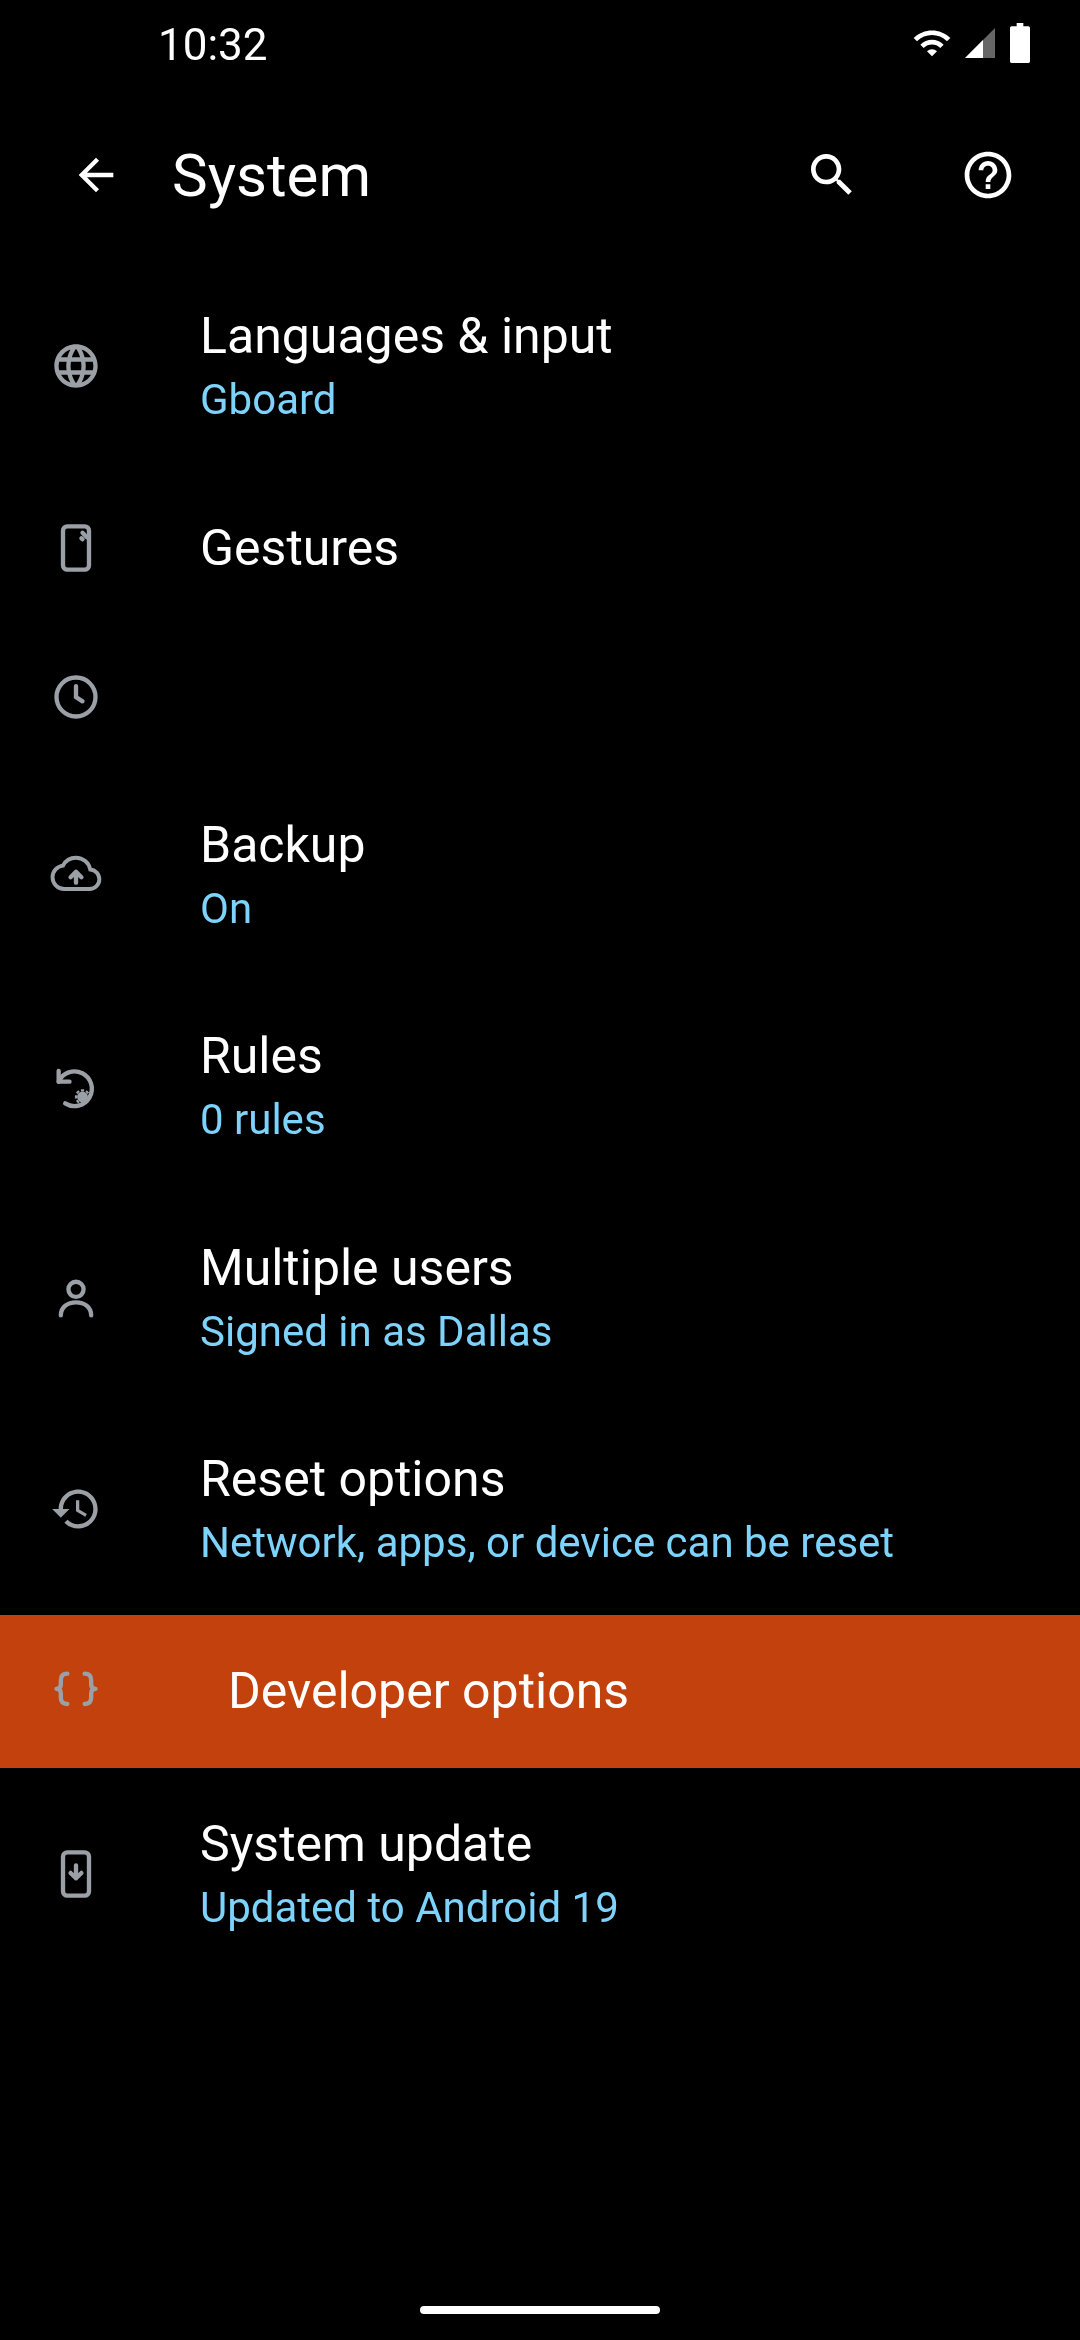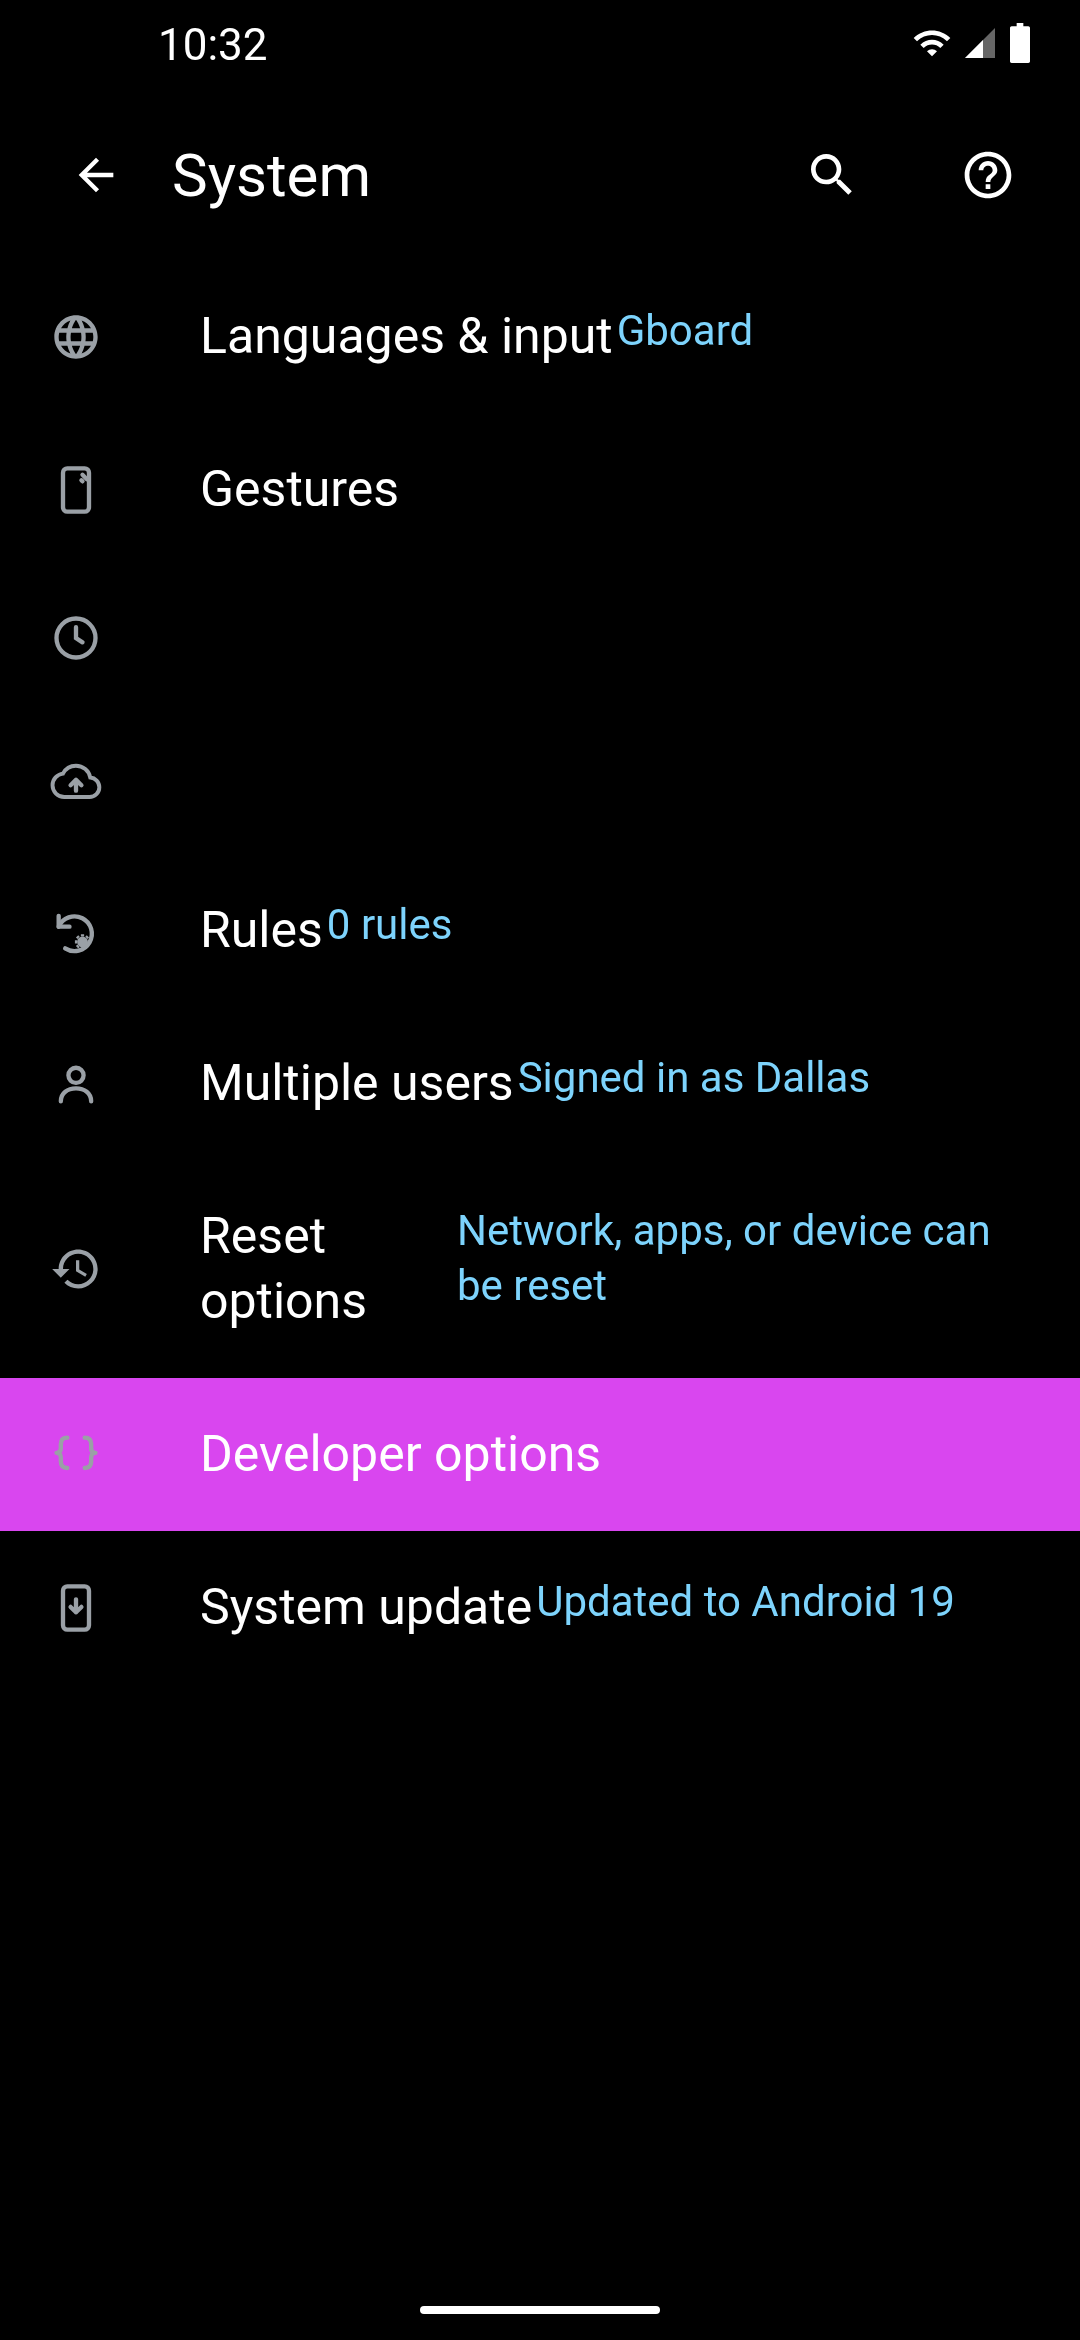--- a/index.html
+++ b/index.html
@@ -74,38 +74,39 @@
       display: flex;
       flex-direction: column;
     }
     .settings-item {
       display: flex;
       align-items: center;
       padding: 44px 48px 44px 48px;
       min-height: 134px;
     }
     .settings-item.highlighted {
-      background: #d946ef;
+      background: #c2410c;
+      gap: 28px;
     }
     .item-icon {
       width: 56px;
       height: 56px;
       display: flex;
       align-items: center;
       justify-content: center;
       margin-right: 96px;
       flex-shrink: 0;
     }
     .item-icon svg {
       width: 52px;
       height: 52px;
     }
     .item-text {
       display: flex;
-      flex-direction: row;
+      flex-direction: column;
       gap: 4px;
     }
     .item-title {
       font-size: 50px;
       font-weight: 400;
       color: #ffffff;
       line-height: 1.3;
     }
     .item-subtitle {
       font-size: 42px;
@@ -205,20 +206,24 @@
     </div>
   </div>
 
   <div class="settings-item">
     <div class="item-icon">
       <svg viewBox="0 0 24 24" fill="none" stroke="#9aa0a6" stroke-width="2">
           <path d="M19.35 10.04C18.67 6.59 15.64 4 12 4 9.11 4 6.6 5.64 5.35 8.04 2.34 8.36 0 10.91 0 14c0 3.31 2.69 6 6 6h13c2.76 0 5-2.24 5-5 0-2.64-2.05-4.78-4.65-4.96z" transform="scale(0.9) translate(1.3,1)"></path>
           <path d="M12 16V11M9.5 13.5L12 11l2.5 2.5" stroke-linecap="round" stroke-linejoin="round"></path>
         </svg>
     </div>
+    <div class="item-text">
+      <div class="item-title">Backup</div>
+      <div class="item-subtitle">On</div>
+    </div>
   </div>
 
   <div class="settings-item">
     <div class="item-icon">
       <svg viewBox="0 0 24 24" fill="none" stroke="#9aa0a6" stroke-width="2">
           <path d="M4 10a8 8 0 1 1 3 10" stroke-linecap="round"></path>
           <path d="M4 5v5h5" stroke-linecap="round" stroke-linejoin="round"></path>
           <circle cx="15" cy="17" r="2.5" fill="#9aa0a6" stroke="none"></circle>
           <path d="M15 14.5v-1M15 20.5v-1M12.5 17h-1M18.5 17h-1M13.2 15.2l-.7-.7M17.5 19.5l-.7-.7M13.2 18.8l-.7.7M17.5 14.5l-.7.7" stroke="#9aa0a6" stroke-width="1.5"></path>
         </svg>

